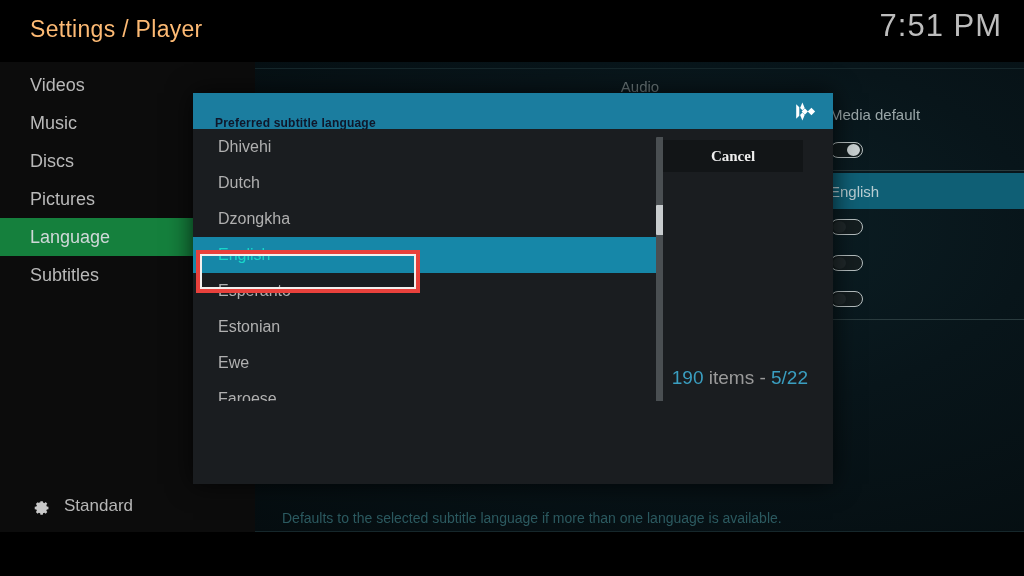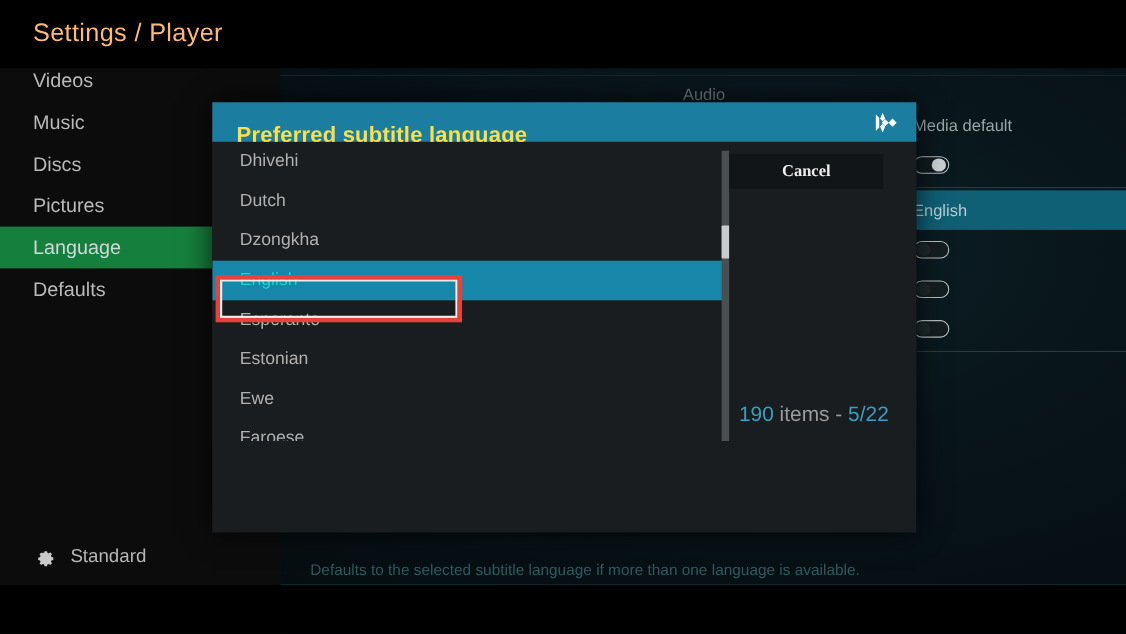--- a/index.html
+++ b/index.html
@@ -66,21 +66,21 @@
     right: 22px; top: 8px;
     font-size: 31px;
     color: #bdbdbd;
     letter-spacing: 1px;
     font-weight: 300;
   }
 
   
   .sidebar {
     position: absolute;
-    left: 0; top: 54px;
+    left: 0; top: 66px;
     width: 255px;
   }
   .sidebar-item {
     height: 38px;
     line-height: 38px;
     padding-left: 30px;
     font-size: 18px;
     color: #b9b9b9;
   }
   .sidebar-item.active {
@@ -190,22 +190,22 @@
 
   .dialog-titlebar {
     position: relative;
     height: 36px;
     background: #1b7d9f;
     display: flex;
     align-items: center;
   }
   .dialog-title {
     margin-left: 22px;
-    font-size: 20px;
-    color: #fde047;
+    font-size: 12px;
+    color: #0f172a;
     font-weight: bold;
     letter-spacing: 0.2px;
     margin-top: 24px;
   }
   .kodi-logo {
     position: absolute;
     right: 15px; top: 8px;
     width: 24px; height: 21px;
   }
 
@@ -297,28 +297,29 @@
   <div class="bg-screen">
     <div class="bg-content-area"></div>
     <div class="bg-left-strip"></div>
     <div class="bg-black-top"></div>
     <div class="bg-black-bottom"></div>
     <div class="top-rule"></div>
     <div class="bottom-rule"></div>
   </div>
 
   <div class="page-title">Settings / Player</div>
+  <div class="clock">7:51 PM</div>
 
   <div class="sidebar">
     <div class="sidebar-item">Videos</div>
     <div class="sidebar-item">Music</div>
     <div class="sidebar-item">Discs</div>
     <div class="sidebar-item">Pictures</div>
     <div class="sidebar-item active">Language</div>
-    <div class="sidebar-item">Defaults</div>
+    <div class="sidebar-item">Subtitles</div>
   </div>
 
   <div class="profile-row">
     <span>
       <svg class="gear-icon" viewBox="0 0 24 24" fill="#c9c9c9">
         <path d="M12 8.4a3.6 3.6 0 1 0 0 7.2 3.6 3.6 0 0 0 0-7.2zm9.1 4.9l-1.9-.3a7.3 7.3 0 0 0-.6-1.5l1.2-1.5-1.9-1.9-1.5 1.2a7.3 7.3 0 0 0-1.5-.6L14.6 7h-2.7l-.3 1.9a7.3 7.3 0 0 0-1.5.6L8.6 8.3 6.7 10.2l1.2 1.5a7.3 7.3 0 0 0-.6 1.5l-1.9.3v2.7l1.9.3c.14.52.35 1.02.6 1.5l-1.2 1.5 1.9 1.9 1.5-1.2c.48.25.98.46 1.5.6l.3 1.9h2.7l.3-1.9c.52-.14 1.02-.35 1.5-.6l1.5 1.2 1.9-1.9-1.2-1.5c.25-.48.46-.98.6-1.5l1.9-.3z"></path>
       </svg>
     </span>
     <span class="profile-label">Standard</span>
   </div>

